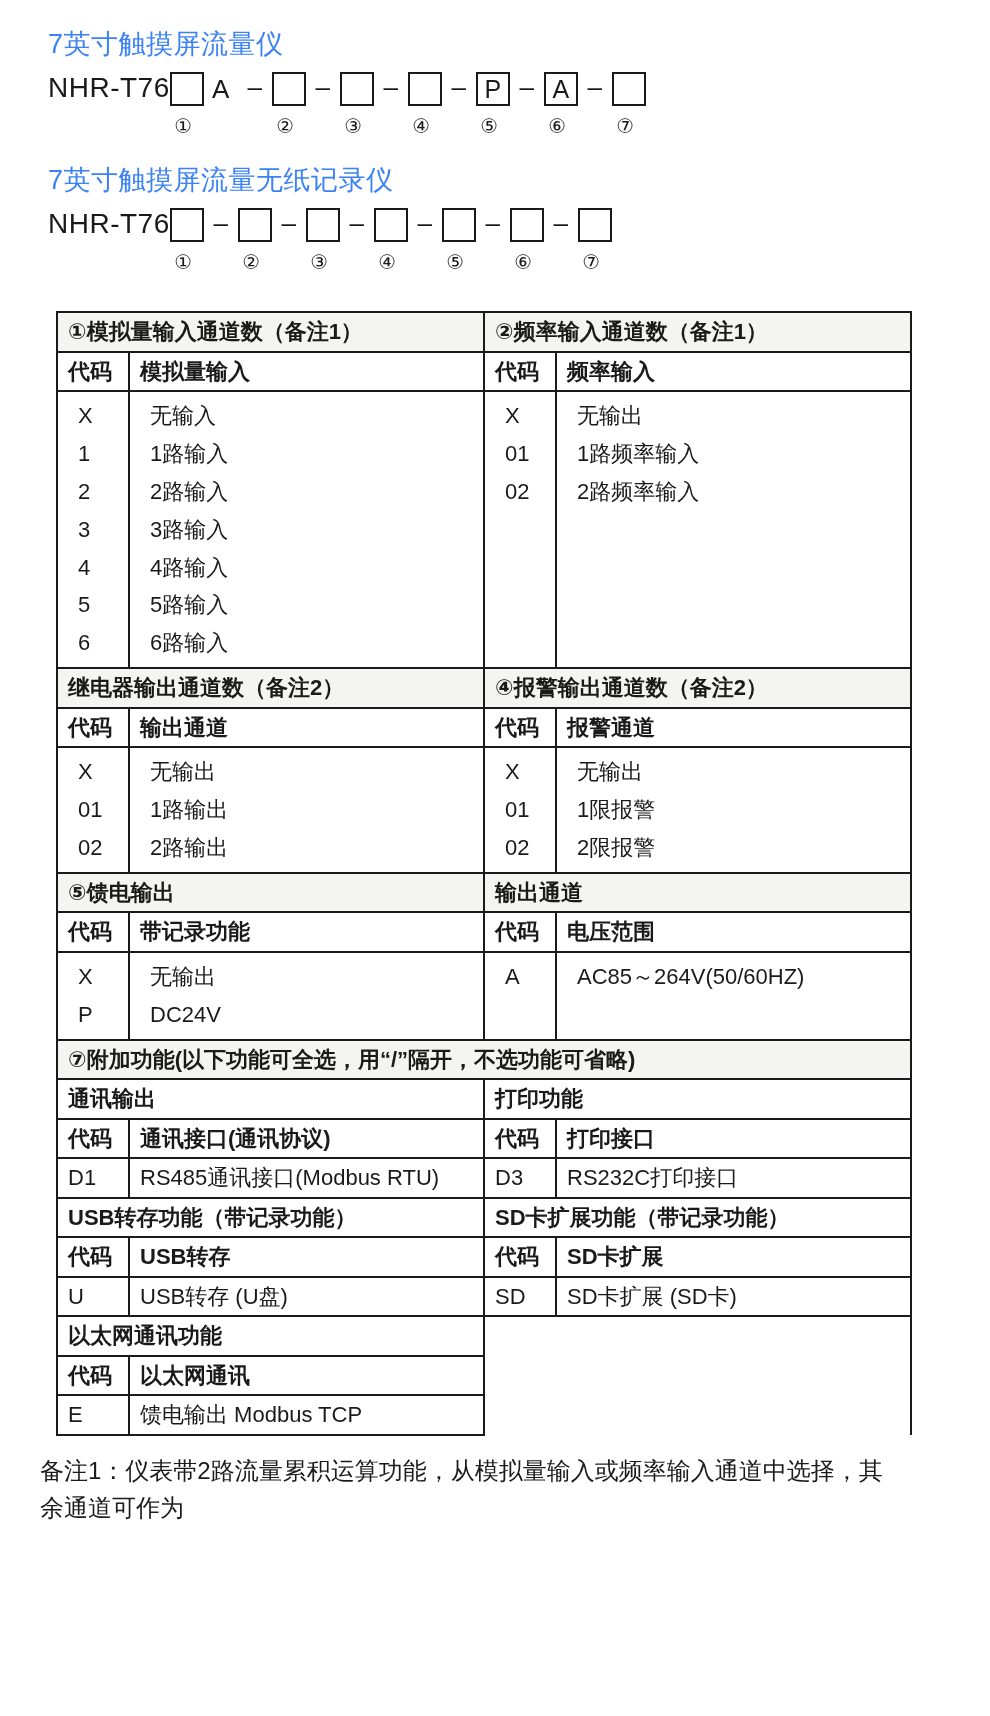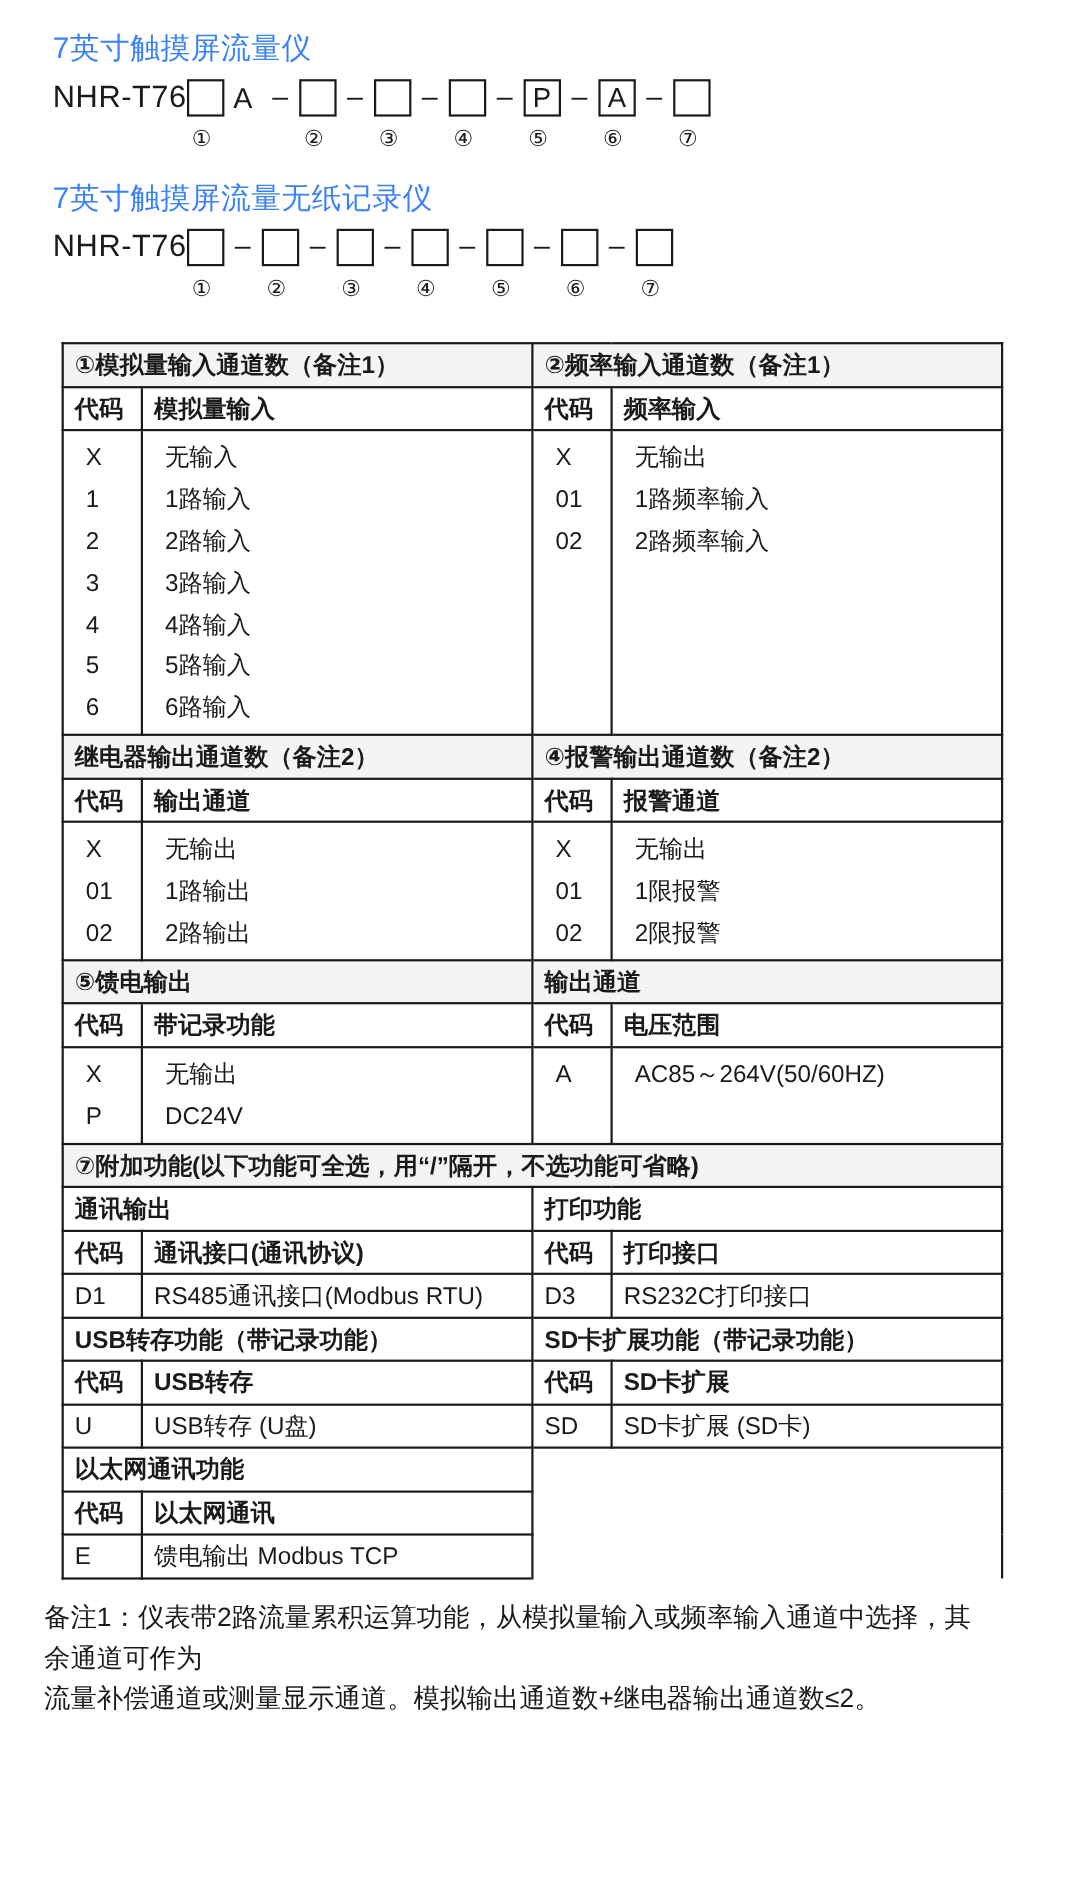--- a/index.html
+++ b/index.html
@@ -357,17 +357,16 @@
       </tr>
       <tr>
         <td>E</td>
         <td>馈电输出 Modbus TCP</td>
       </tr>
     </tbody>
       </table>
 
     <div class="notes">
       <div>备注1：仪表带2路流量累积运算功能，从模拟量输入或频率输入通道中选择，其余通道可作为</div>
-      <div>流量补偿通道或测量显示通道。模拟输出通道数+继电器输出通道数≤2。</div>
     </div>
   </div>
 
 </div>
 
 </body></html>

